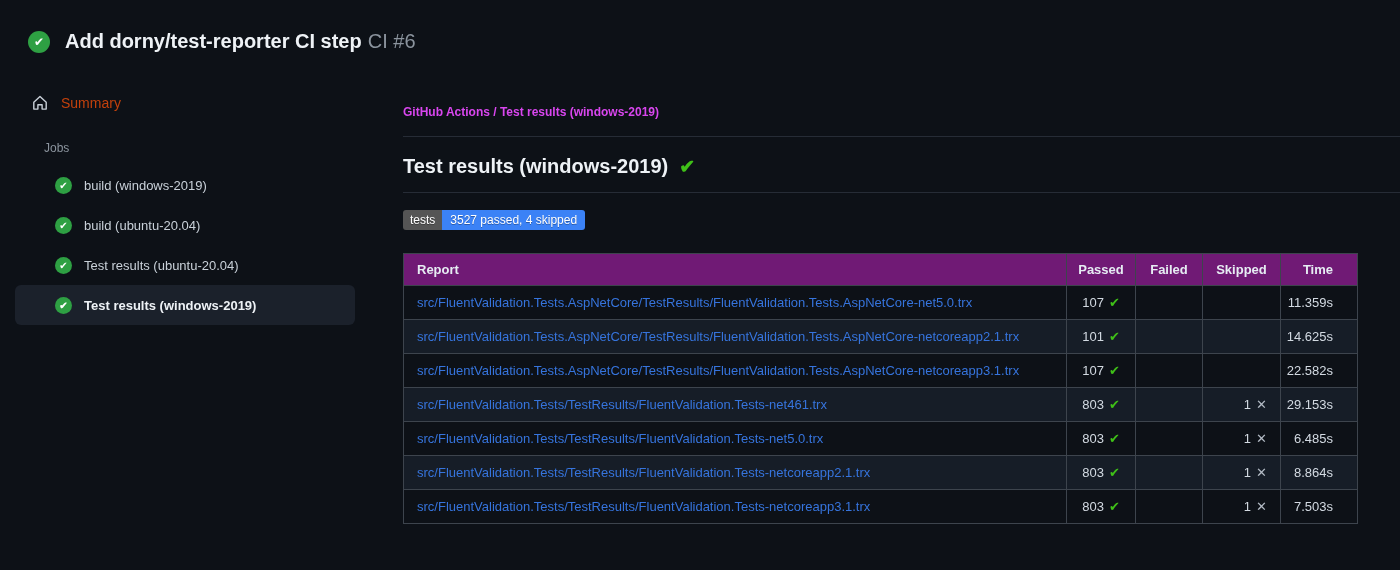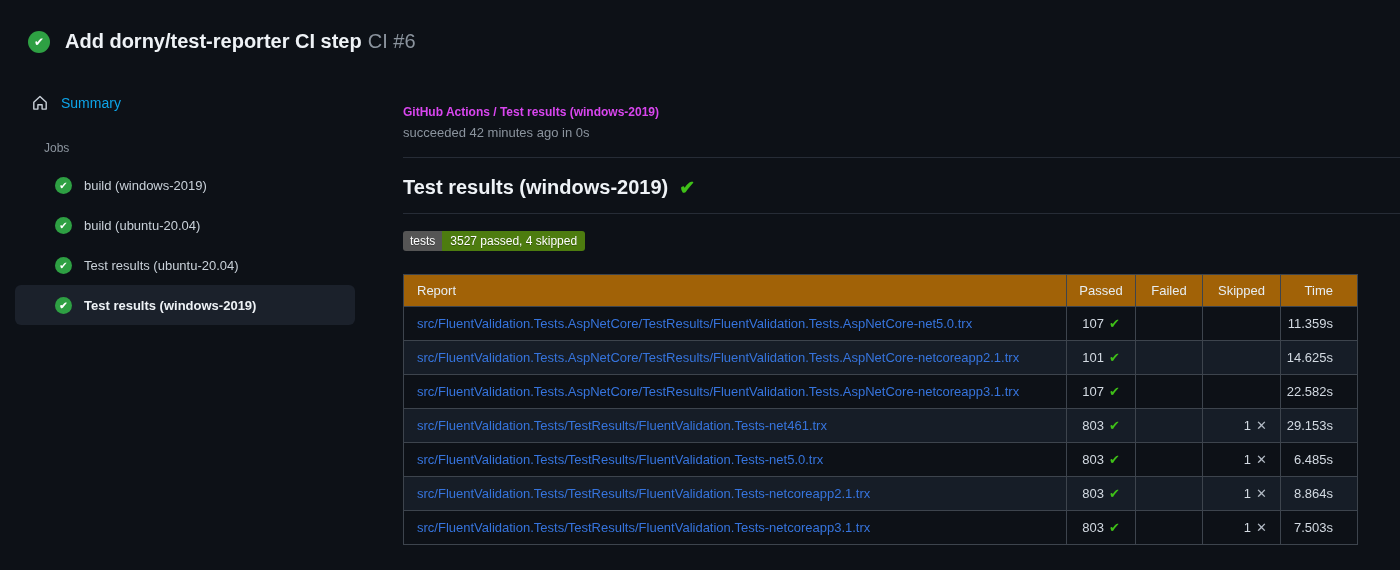--- a/index.html
+++ b/index.html
@@ -26,21 +26,21 @@
   .run-number { font-size:20px; font-weight:normal; color:#8b949e; margin-left:6px; }
 
   
   .content { display:flex; align-items:flex-start; }
   .sidebar { width:403px; flex:0 0 403px; padding-top:42px; }
   .main { flex:1 1 auto; padding-top:50px; }
 
   
   .summary-row {
     display:flex; align-items:center; gap:13px;
-    margin-left:32px; color:#0ea5e9; font-size:14px;
+    margin-left:32px; color:#c2410c; font-size:14px;
     cursor:pointer;
   }
   .home-ic { display:inline-flex; width:16px; height:16px; color:#c9d1d9; }
   .jobs-label { margin:30px 0 10px 44px; font-size:12px; color:#8b949e; }
   .job-item {
     display:flex; align-items:center; gap:12px;
     height:40px; margin-left:15px; width:340px;
     padding-left:40px; border-radius:6px;
     font-size:13px; color:#c9d1d9; cursor:pointer;
   }
@@ -58,35 +58,35 @@
   .heading-divider { border-bottom:1px solid #262c36; margin-top:11px; }
 
   
   .badge {
     display:inline-flex; margin-top:17px; height:20px;
     border-radius:3px; overflow:hidden;
     font-size:12px; color:#fff; line-height:20px;
     text-shadow:0 1px 0 rgba(1,1,1,.3);
   }
   .badge .b-label { background:#555555; padding:0 7px; }
-  .badge .b-value { background:#4d7c0f; padding:0 8px; font-weight:normal; }
+  .badge .b-value { background:#3b82f6; padding:0 8px; font-weight:normal; }
 
   
   table.results {
     margin-top:23px;
     width:954px; table-layout:fixed;
     border-collapse:collapse;
     font-size:13px;
   }
   table.results th, table.results td {
     border:1px solid #3d444d;
     overflow:hidden; white-space:nowrap;
   }
   table.results th {
-    height:32px; font-weight:normal; color:#e6edf3; background:#a16207;
+    height:32px; font-weight:bold; color:#e6edf3; background:#701a75;
   }
   table.results td { height:34px; color:#d3dae2; background:#0d1117;margin-top:40px; }
   table.results tr.even td { background:#161d27; }
   .col-report { width:663px; }
   .col-passed { width:69px; }
   .col-failed { width:67px; }
   .col-skipped { width:78px; }
   .col-time { width:77px; }
   th.c-report, td.c-report { text-align:left; padding-left:13px; }
   th.c-passed, td.c-passed, th.c-failed, td.c-failed { text-align:center; }
@@ -134,21 +134,20 @@
       <span>Test results (ubuntu-20.04)</span>
     </div>
     <div class="job-item selected">
       <span class="ckcircle sm">✔</span>
       <span>Test results (windows-2019)</span>
     </div>
   </div>
 
   <div class="main">
     <div class="check-title">GitHub Actions / Test results (windows-2019)</div>
-    <div class="check-status">succeeded 42 minutes ago in 0s</div>
     <div class="divider"></div>
 
     <div class="section-heading">
       <span>Test results (windows-2019)</span>
       <span class="heading-check">✔</span>
     </div>
     <div class="heading-divider"></div>
 
     <div class="badge">
       <span class="b-label">tests</span>

